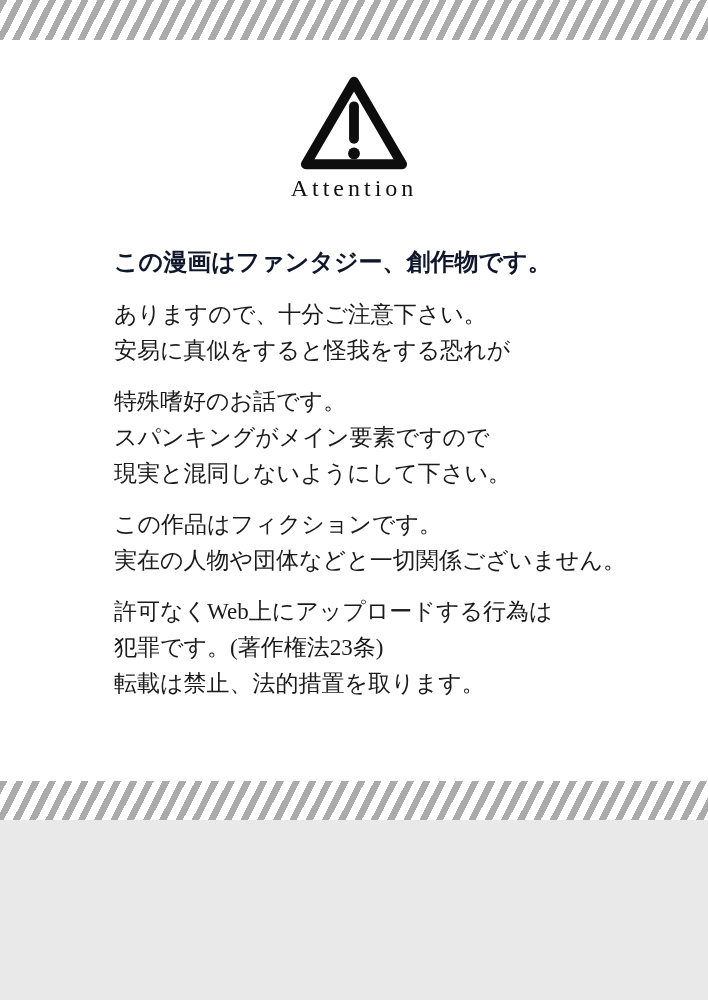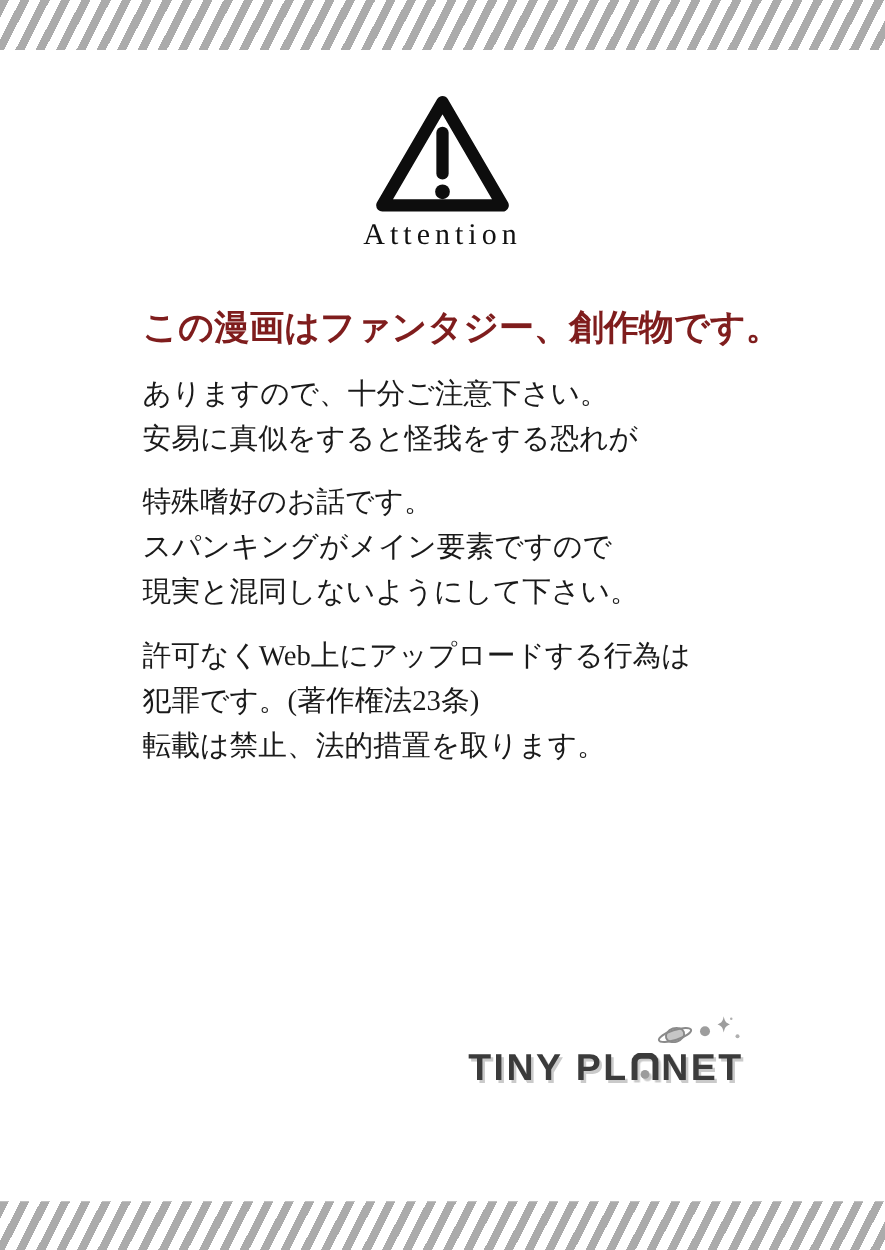--- a/index.html
+++ b/index.html
@@ -1,19 +1,19 @@
 <!DOCTYPE html>
 <html lang="ja"><head>
 <meta charset="utf-8">
 <style>
   * { margin:0; padding:0; box-sizing:border-box; }
   html,body { background:#e9e9e9; }
   .page {
     position:relative;
-    width:708px; height:1000px;
+    width:708px; height:820px;
     margin:0 auto;
     background:#ffffff;
     overflow:hidden;
     font-family:"Liberation Serif","DejaVu Serif",serif;
     text-decoration:underline;
   }
   .stripes {
     position:absolute; left:0; right:0;
     background:repeating-linear-gradient(117deg,
       #ababab 0px, #ababab 6.5px,
@@ -32,22 +32,22 @@
     font-family:"Liberation Serif","DejaVu Serif",serif;
     font-size:24px; letter-spacing:4px; color:#111111;
   }
 
   .content {
     position:absolute; left:114px; top:244px; right:40px;
     color:#1a1a1a;
   }
   .content p { font-size:23px; line-height:36px; margin:0 0 15px 0; }
   .content p.emphasis {
-    font-size:28px; line-height:37px; font-weight:700;
-    color:#7f1d1d; margin-bottom:16px;
+    font-size:24px; line-height:37px; font-weight:700;
+    color:#0f172a; margin-bottom:16px;
   }
   .line { display:block; white-space:nowrap; }
 
   .logo {
     position:absolute; right:113px; top:812px;
     text-align:left;
   }
   .logo-deco { display:block; margin-left:auto; margin-right:-3px; margin-bottom:0px; }
   .logo-text {
     font-family:"Liberation Sans","DejaVu Sans",sans-serif;
@@ -93,20 +93,24 @@
     <p>
       <span class="line">ありますので、十分ご注意下さい。</span>
       <span class="line">安易に真似をすると怪我をする恐れが</span>
     </p>
     <p>
       <span class="line">特殊嗜好のお話です。</span>
       <span class="line">スパンキングがメイン要素ですので</span>
       <span class="line">現実と混同しないようにして下さい。</span>
     </p>
     <p>
+      <span class="line">この作品はフィクションです。</span>
+      <span class="line">実在の人物や団体などと一切関係ございません。</span>
+    </p>
+    <p>
       <span class="line">許可なくWeb上にアップロードする行為は</span>
       <span class="line">犯罪です。(著作権法23条)</span>
       <span class="line">転載は禁止、法的措置を取ります。</span>
     </p>
   </div>
 
   <div class="logo">
     <svg class="logo-deco" width="74" height="28" viewBox="0 0 74 28">
       <g transform="rotate(-18 16 16)">
         <ellipse cx="16" cy="16" rx="7.5" ry="5.5" fill="#c6c6c6" stroke="#8a8a8a" stroke-width="1.5"></ellipse>

